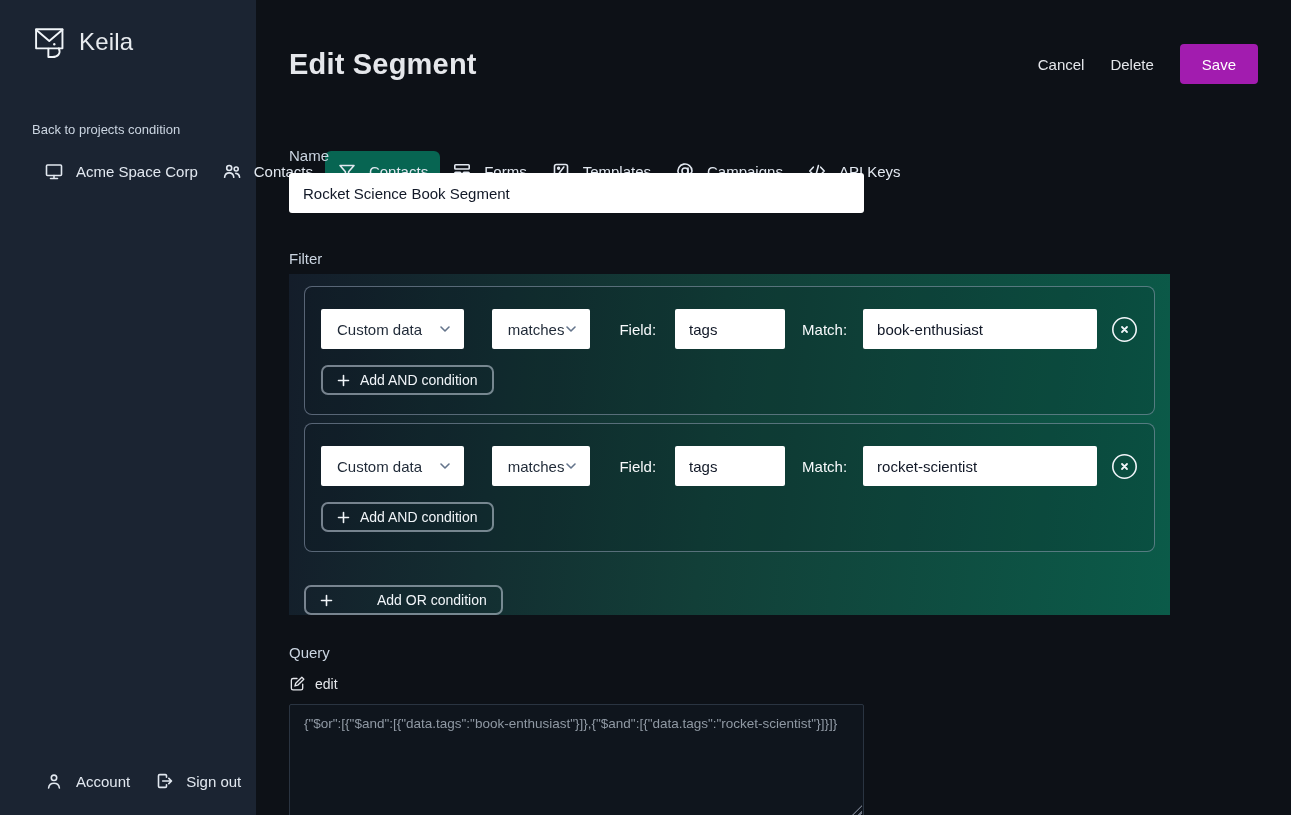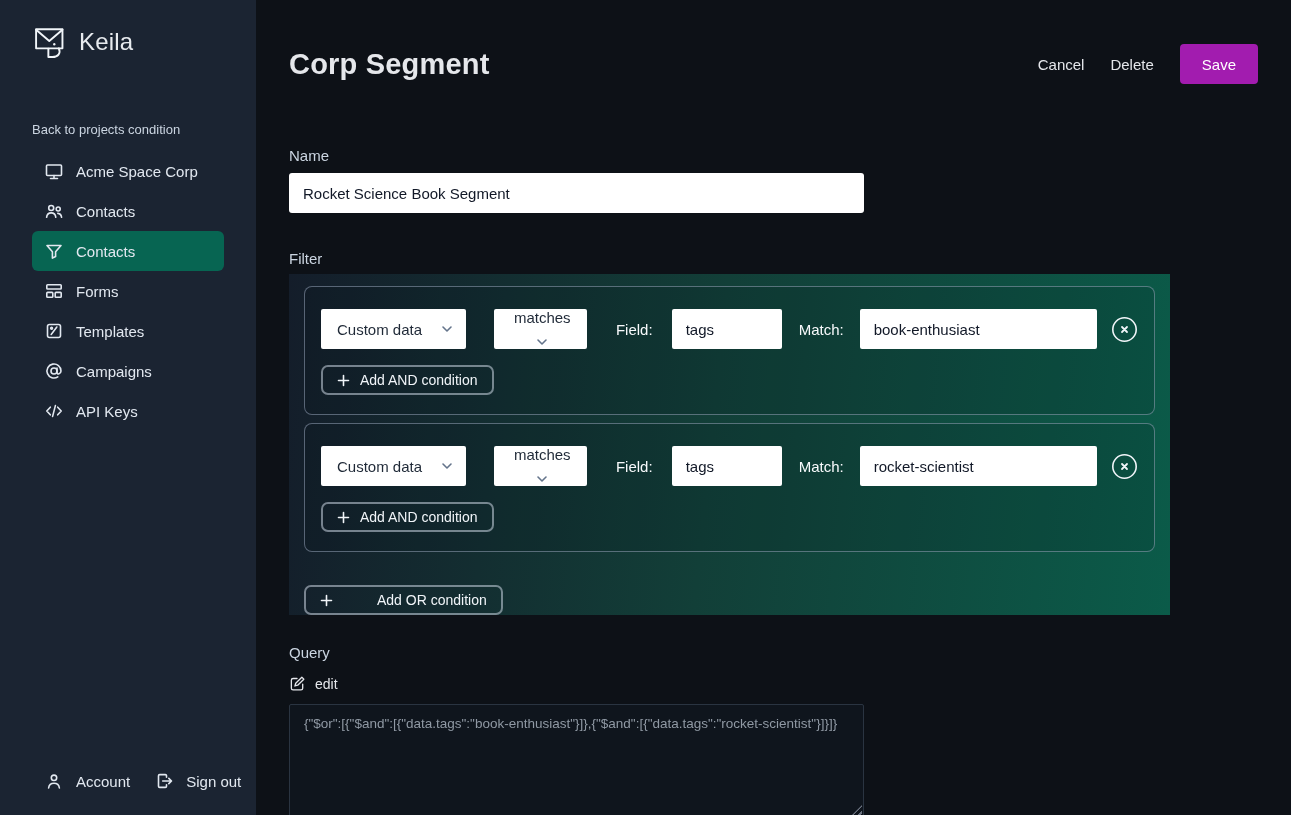--- a/index.html
+++ b/index.html
@@ -14,21 +14,21 @@
   
   .sidebar {
     width:256px; flex-shrink:0;
     background:#1b2432;
     display:flex; flex-direction:column;
     padding:0 32px;
   }
   .brand { margin-top:22px; display:flex; align-items:center; gap:7px; color:#f1f5f9; }
   .brand-name { font-size:24px; color:#e7eaee; letter-spacing:.2px; }
   .back-link { margin-top:60px; font-size:13px; color:#cbd5e1; cursor:pointer; }
-  .nav { margin-top:14px; display:flex; flex-direction:column; }
+  .nav { margin-top:14px; display:flex; }
   .nav-item {
     height:40px; display:flex; align-items:center; gap:12px;
     padding:0 12px; border-radius:6px; font-size:15px; color:#e2e8f0;
     cursor:pointer; white-space:nowrap;
   }
   .nav-item.active { background:#076552; }
   .nav-icon { width:20px; height:20px; display:flex; align-items:center; justify-content:center; color:#e2e8f0; }
   .sidebar-footer { margin-top:auto; margin-bottom:14px; display:flex; }
 
   
@@ -62,21 +62,21 @@
     padding:22px 16px 19px;
   }
   .condition-card + .condition-card { margin-top:8px; }
   .cond-row { display:flex; align-items:center; height:40px; }
   .select-box {
     height:40px; background:#fff; border-radius:2px; cursor:pointer;
     display:flex; align-items:center; justify-content:space-between;
     padding:0 12px 0 16px; color:#1f2937; font-size:15px;
   }
   .select-type { width:160px; }
-  .select-op { width:102px; margin-left:28px;flex-direction:column; }
+  .select-op { width:102px; margin-left:28px; }
   .cond-label { font-size:15px; color:#f8fafc; margin-left:29px; }
   .field-input { width:110px; margin-left:19px; border-radius:2px; }
   .match-label { margin-left:17px; }
   .match-input { width:265px; margin-left:16px; border-radius:2px; }
   .remove-btn {
     margin-left:14px; width:28px; height:28px; background:none; border:none;
     display:flex; align-items:center; justify-content:center; cursor:pointer; color:#f1f5f9;
   }
   .add-btn {
     display:inline-flex; align-items:center; gap:10px;
@@ -206,21 +206,21 @@
           <path d="M8.7 10h8.6M14.8 7.4L17.5 10l-2.7 2.6"></path>
         </svg>
       </span>
       <span>Sign out</span>
     </div>
   </div>
 </aside>
 
 <main class="main">
   <header class="page-header">
-    <h1 class="page-title">Corp Segment</h1>
+    <h1 class="page-title">Edit Segment</h1>
     <div class="header-actions">
       <button class="link-btn">Cancel</button>
       <button class="link-btn">Delete</button>
       <button class="save-btn">Save</button>
     </div>
   </header>
 
   <div class="section-label name-label">Name</div>
   <input class="text-input name-input" type="text" value="Rocket Science Book Segment" style="">
 

